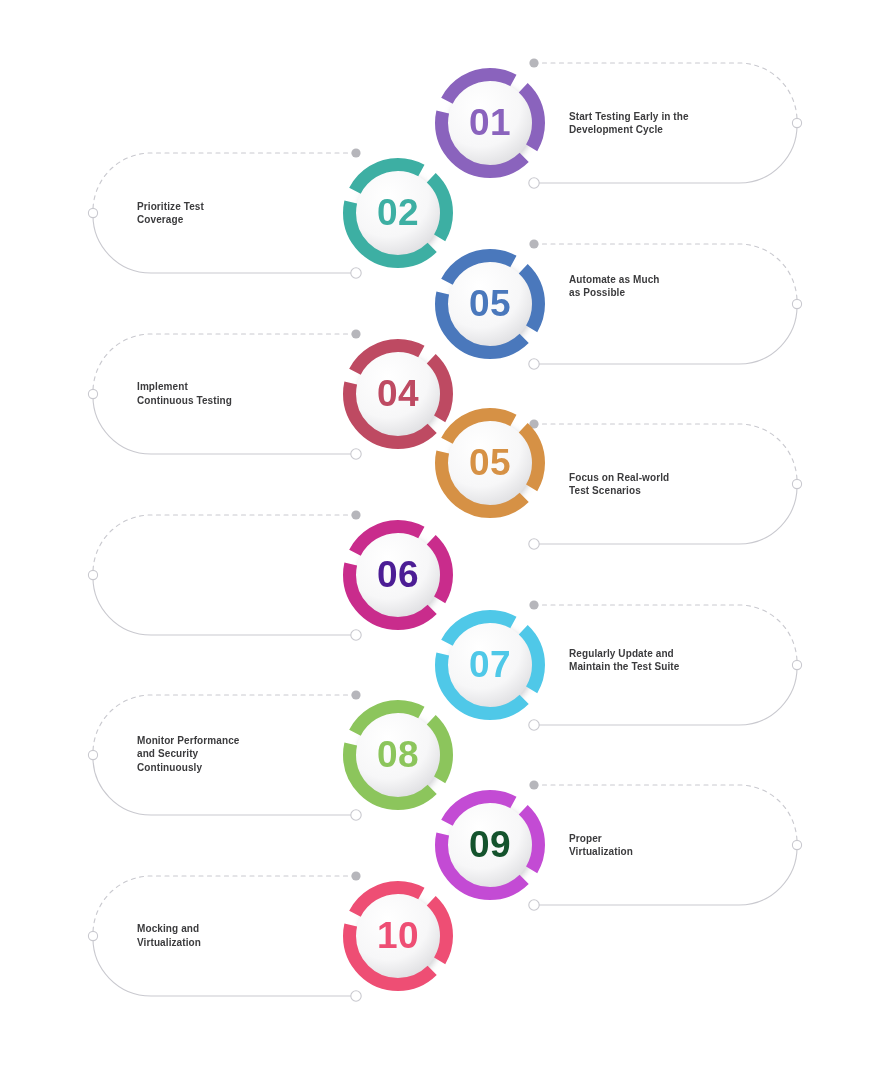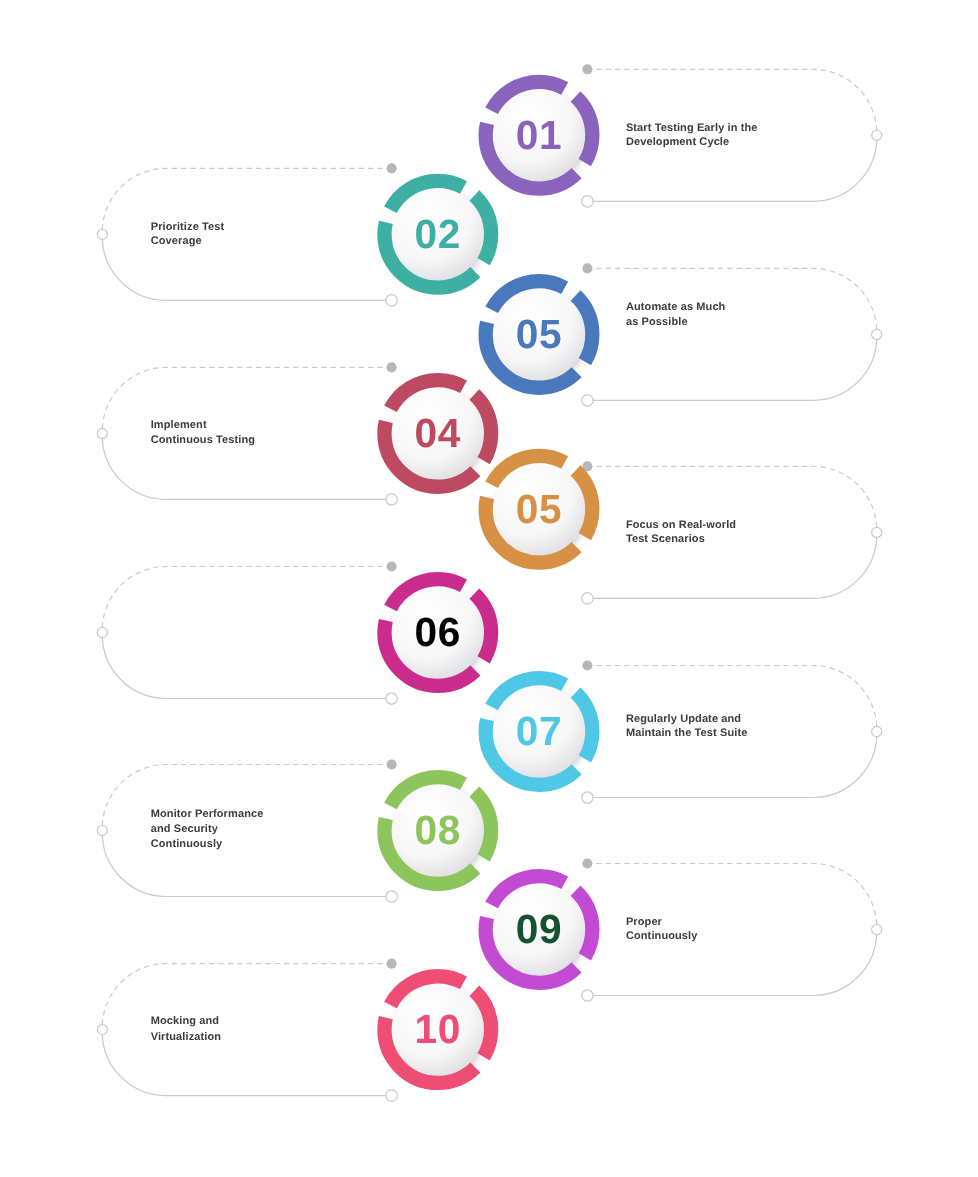--- a/index.html
+++ b/index.html
@@ -202,21 +202,21 @@
             <stop offset="62%" stop-color="#f7f7f8"></stop>
             <stop offset="100%" stop-color="#dcdcdf"></stop>
           </radialGradient>
           <filter id="sh5" x="-40%" y="-40%" width="180%" height="180%">
             <feDropShadow dx="1.5" dy="2.5" stdDeviation="3" flood-color="#9a9aa2" flood-opacity="0.45"></feDropShadow>
           </filter>
         </defs>
         <circle cx="59" cy="59" r="42" fill="url(#disc5)" filter="url(#sh5)"></circle>
         <circle cx="59" cy="59" r="48.5" fill="none" stroke="#c92c8c" stroke-width="13" stroke-dasharray="77.70729428654353 12.189379495928398 65.51791479061514 12.189379495928398 124.94113983326606 12.189379495928398" stroke-dashoffset="53.32853529468673" transform="rotate(-90 59 59)"></circle>
       </svg>
-      <div class="ring-num" style="color: #000000;">06</div>
+      <div class="ring-num" style="color: #4c1d95;">06</div>
     </div>
     <div class="capsule" style="left: 520px; top: 590.8px; width: 291px; height: 148px;">
       <svg width="291" height="148" viewBox="0 0 291 148">
         <path d="M 14 14 L 219 14 A 58 58 0 0 1 277 74" fill="none" stroke="#c9c9cf" stroke-width="1.1" stroke-dasharray="4 4.5" stroke-linecap="round"></path>
         <path d="M 277 74 A 58 58 0 0 1 219 134 L 14 134" fill="none" stroke="#c9c9cf" stroke-width="1.1"></path>
         <circle cx="14" cy="14" r="4.6" fill="#b6b6bb"></circle>
         <circle cx="277" cy="74" r="4.6" fill="#ffffff" stroke="#c9c9cf" stroke-width="1.1"></circle>
         <circle cx="14" cy="134" r="5.2" fill="#ffffff" stroke="#c9c9cf" stroke-width="1.1"></circle>
       </svg>
     </div>
@@ -271,21 +271,21 @@
     <div class="capsule" style="left: 520px; top: 771.4px; width: 291px; height: 148px;">
       <svg width="291" height="148" viewBox="0 0 291 148">
         <path d="M 14 14 L 219 14 A 58 58 0 0 1 277 74" fill="none" stroke="#c9c9cf" stroke-width="1.1" stroke-dasharray="4 4.5" stroke-linecap="round"></path>
         <path d="M 277 74 A 58 58 0 0 1 219 134 L 14 134" fill="none" stroke="#c9c9cf" stroke-width="1.1"></path>
         <circle cx="14" cy="14" r="4.6" fill="#b6b6bb"></circle>
         <circle cx="277" cy="74" r="4.6" fill="#ffffff" stroke="#c9c9cf" stroke-width="1.1"></circle>
         <circle cx="14" cy="134" r="5.2" fill="#ffffff" stroke="#c9c9cf" stroke-width="1.1"></circle>
       </svg>
     </div>
     <div class="label right" style="left: 569px; width: 215px; top: 799.4px; height: 92px; display: flex; flex-direction: column; justify-content: center;">Proper
-Continuously</div>
+Virtualization</div>
     <div class="node" style="left: 431px; top: 786.4px; z-index: 12;">
       <svg width="118" height="118" viewBox="0 0 118 118">
         <defs>
           <radialGradient id="disc8" cx="38%" cy="30%" r="78%">
             <stop offset="0%" stop-color="#ffffff"></stop>
             <stop offset="62%" stop-color="#f7f7f8"></stop>
             <stop offset="100%" stop-color="#dcdcdf"></stop>
           </radialGradient>
           <filter id="sh8" x="-40%" y="-40%" width="180%" height="180%">
             <feDropShadow dx="1.5" dy="2.5" stdDeviation="3" flood-color="#9a9aa2" flood-opacity="0.45"></feDropShadow>

